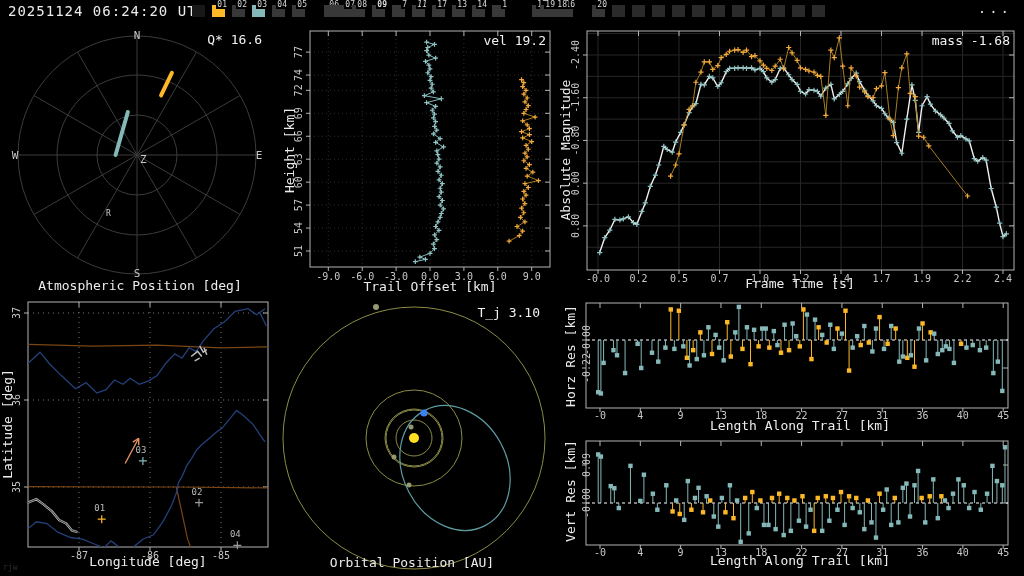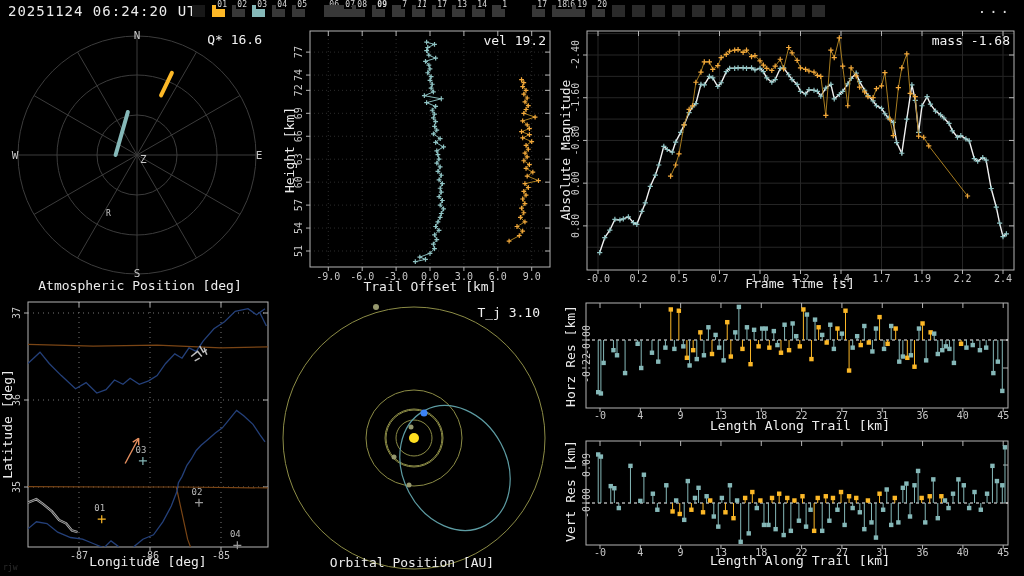--- a/index.html
+++ b/index.html
@@ -78,21 +78,21 @@
       </div>
       <div class="tab " style="left: 512px; margin-left: 48px;">
         <span class="lbl">16</span>
       </div>
       <div class="tab " style="left: 532px;">
         <span class="lbl">17</span>
       </div>
       <div class="tab " style="left: 552px;">
         <span class="lbl">18</span>
       </div>
-      <div class="tab " style="left: 572px;">
+      <div class="tab " style="left: 540px;">
         <span class="lbl">19</span>
       </div>
       <div class="tab " style="left: 592px;">
         <span class="lbl">20</span>
       </div>
       <div class="tab blank" style="left: 612px;"></div>
       <div class="tab blank" style="left: 632px;"></div>
       <div class="tab blank" style="left: 652px;"></div>
       <div class="tab blank" style="left: 672px;"></div>
       <div class="tab blank" style="left: 692px;"></div>

